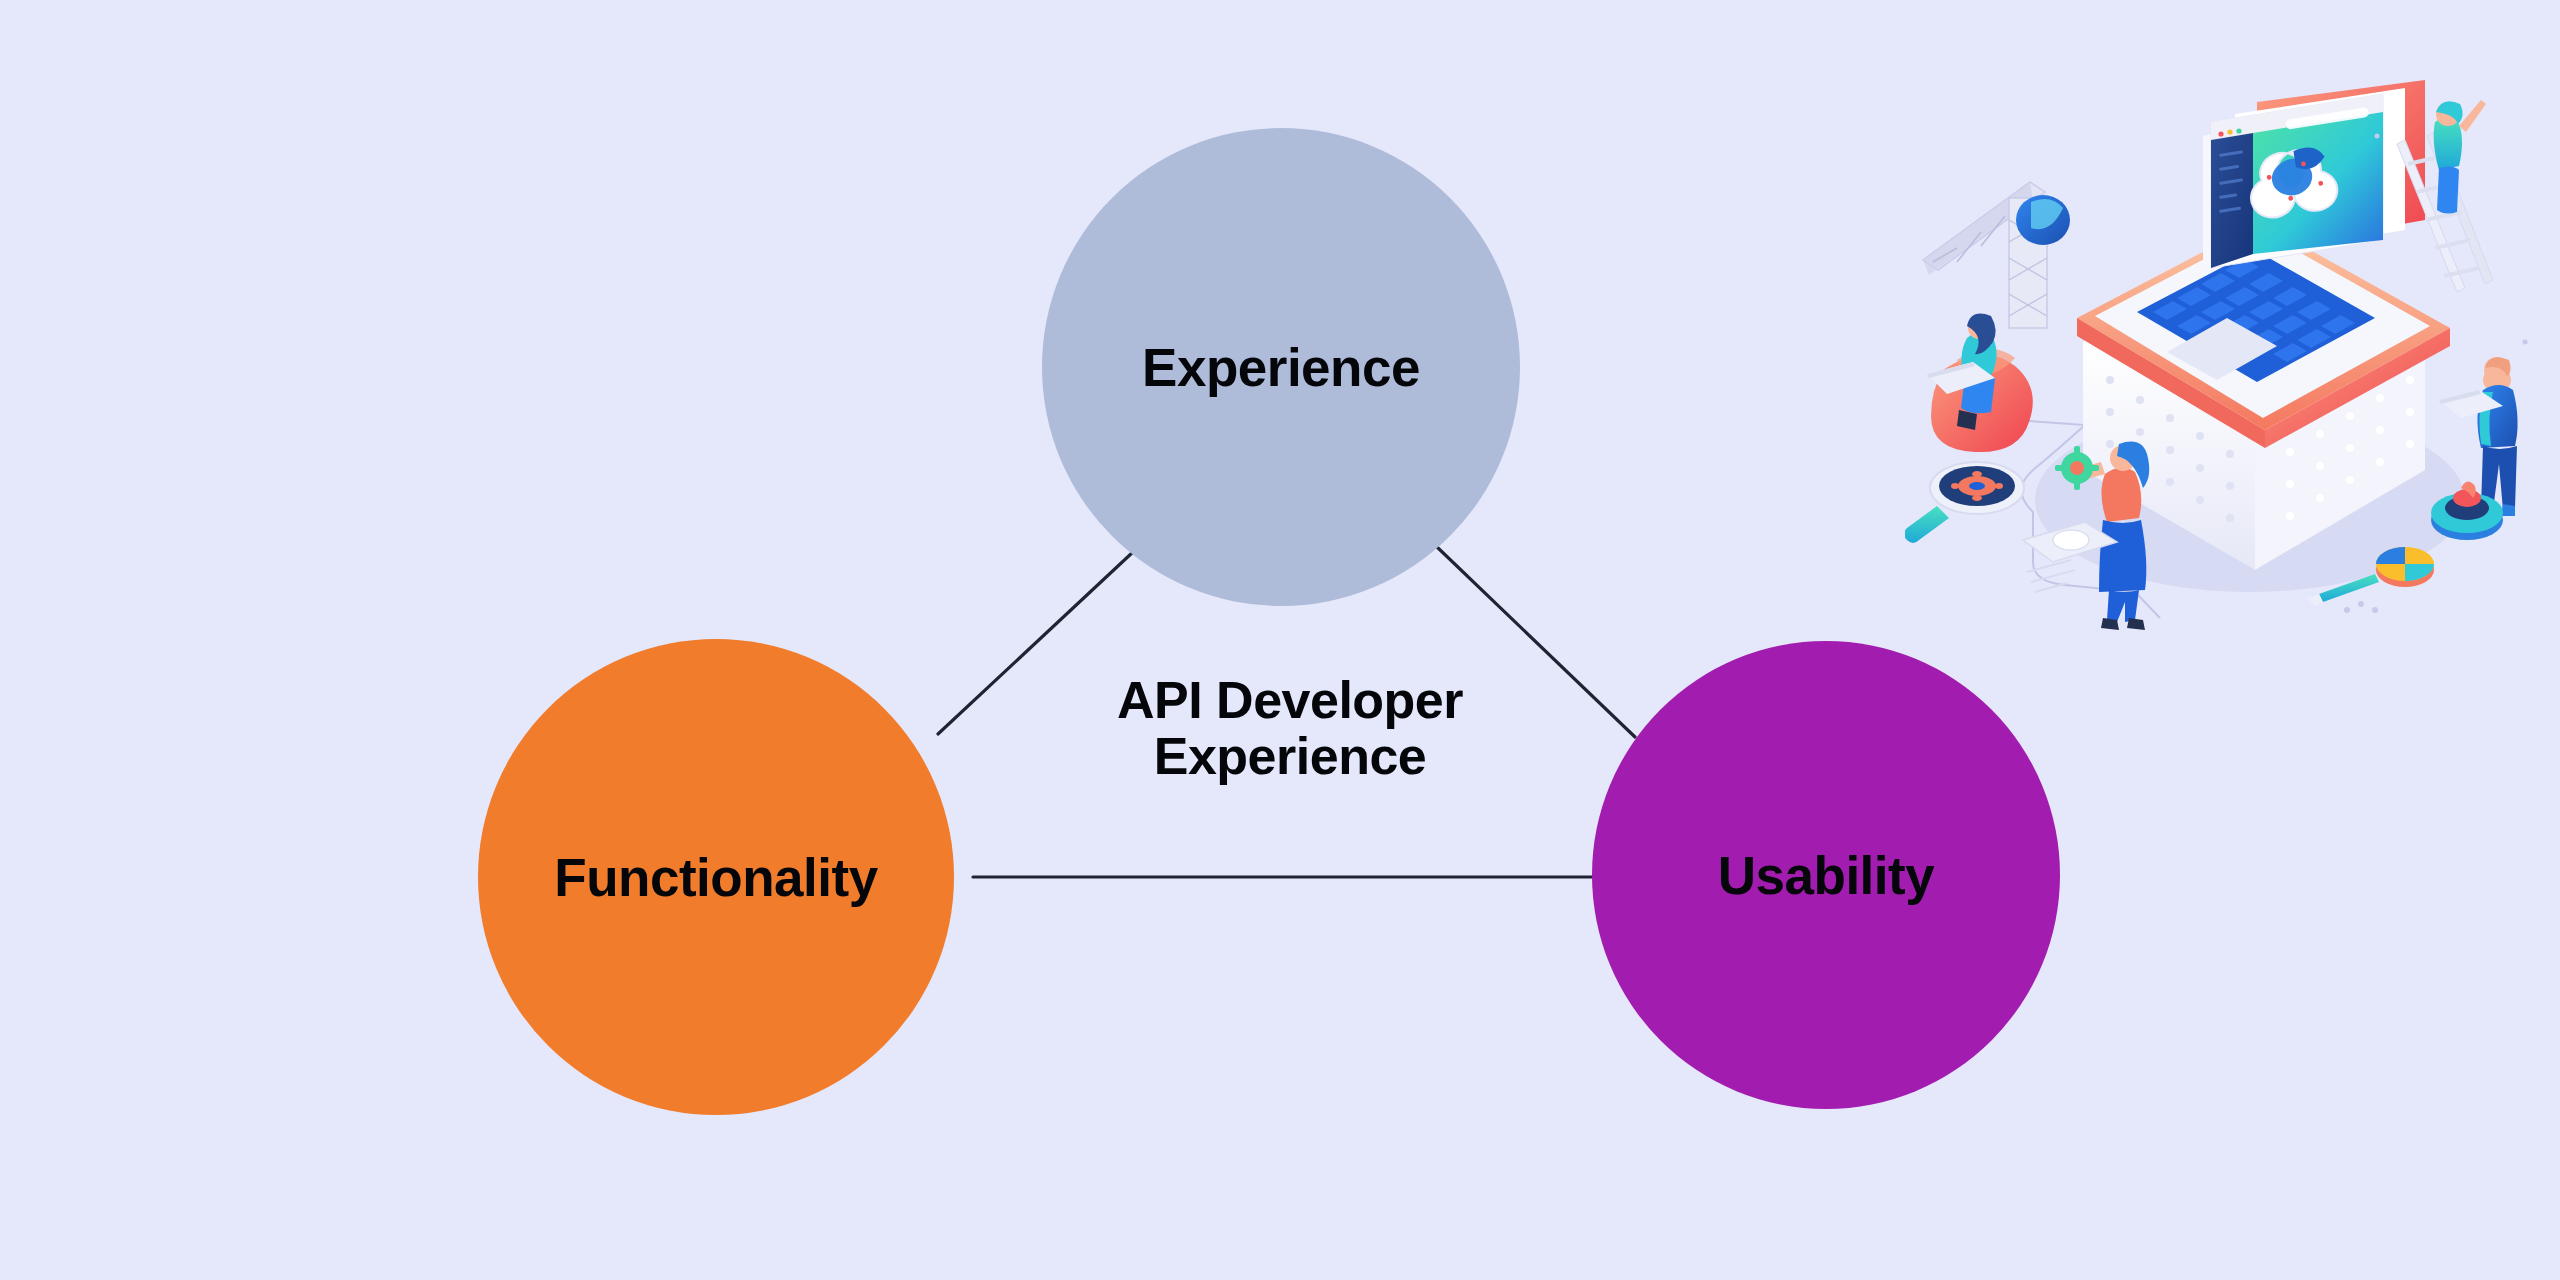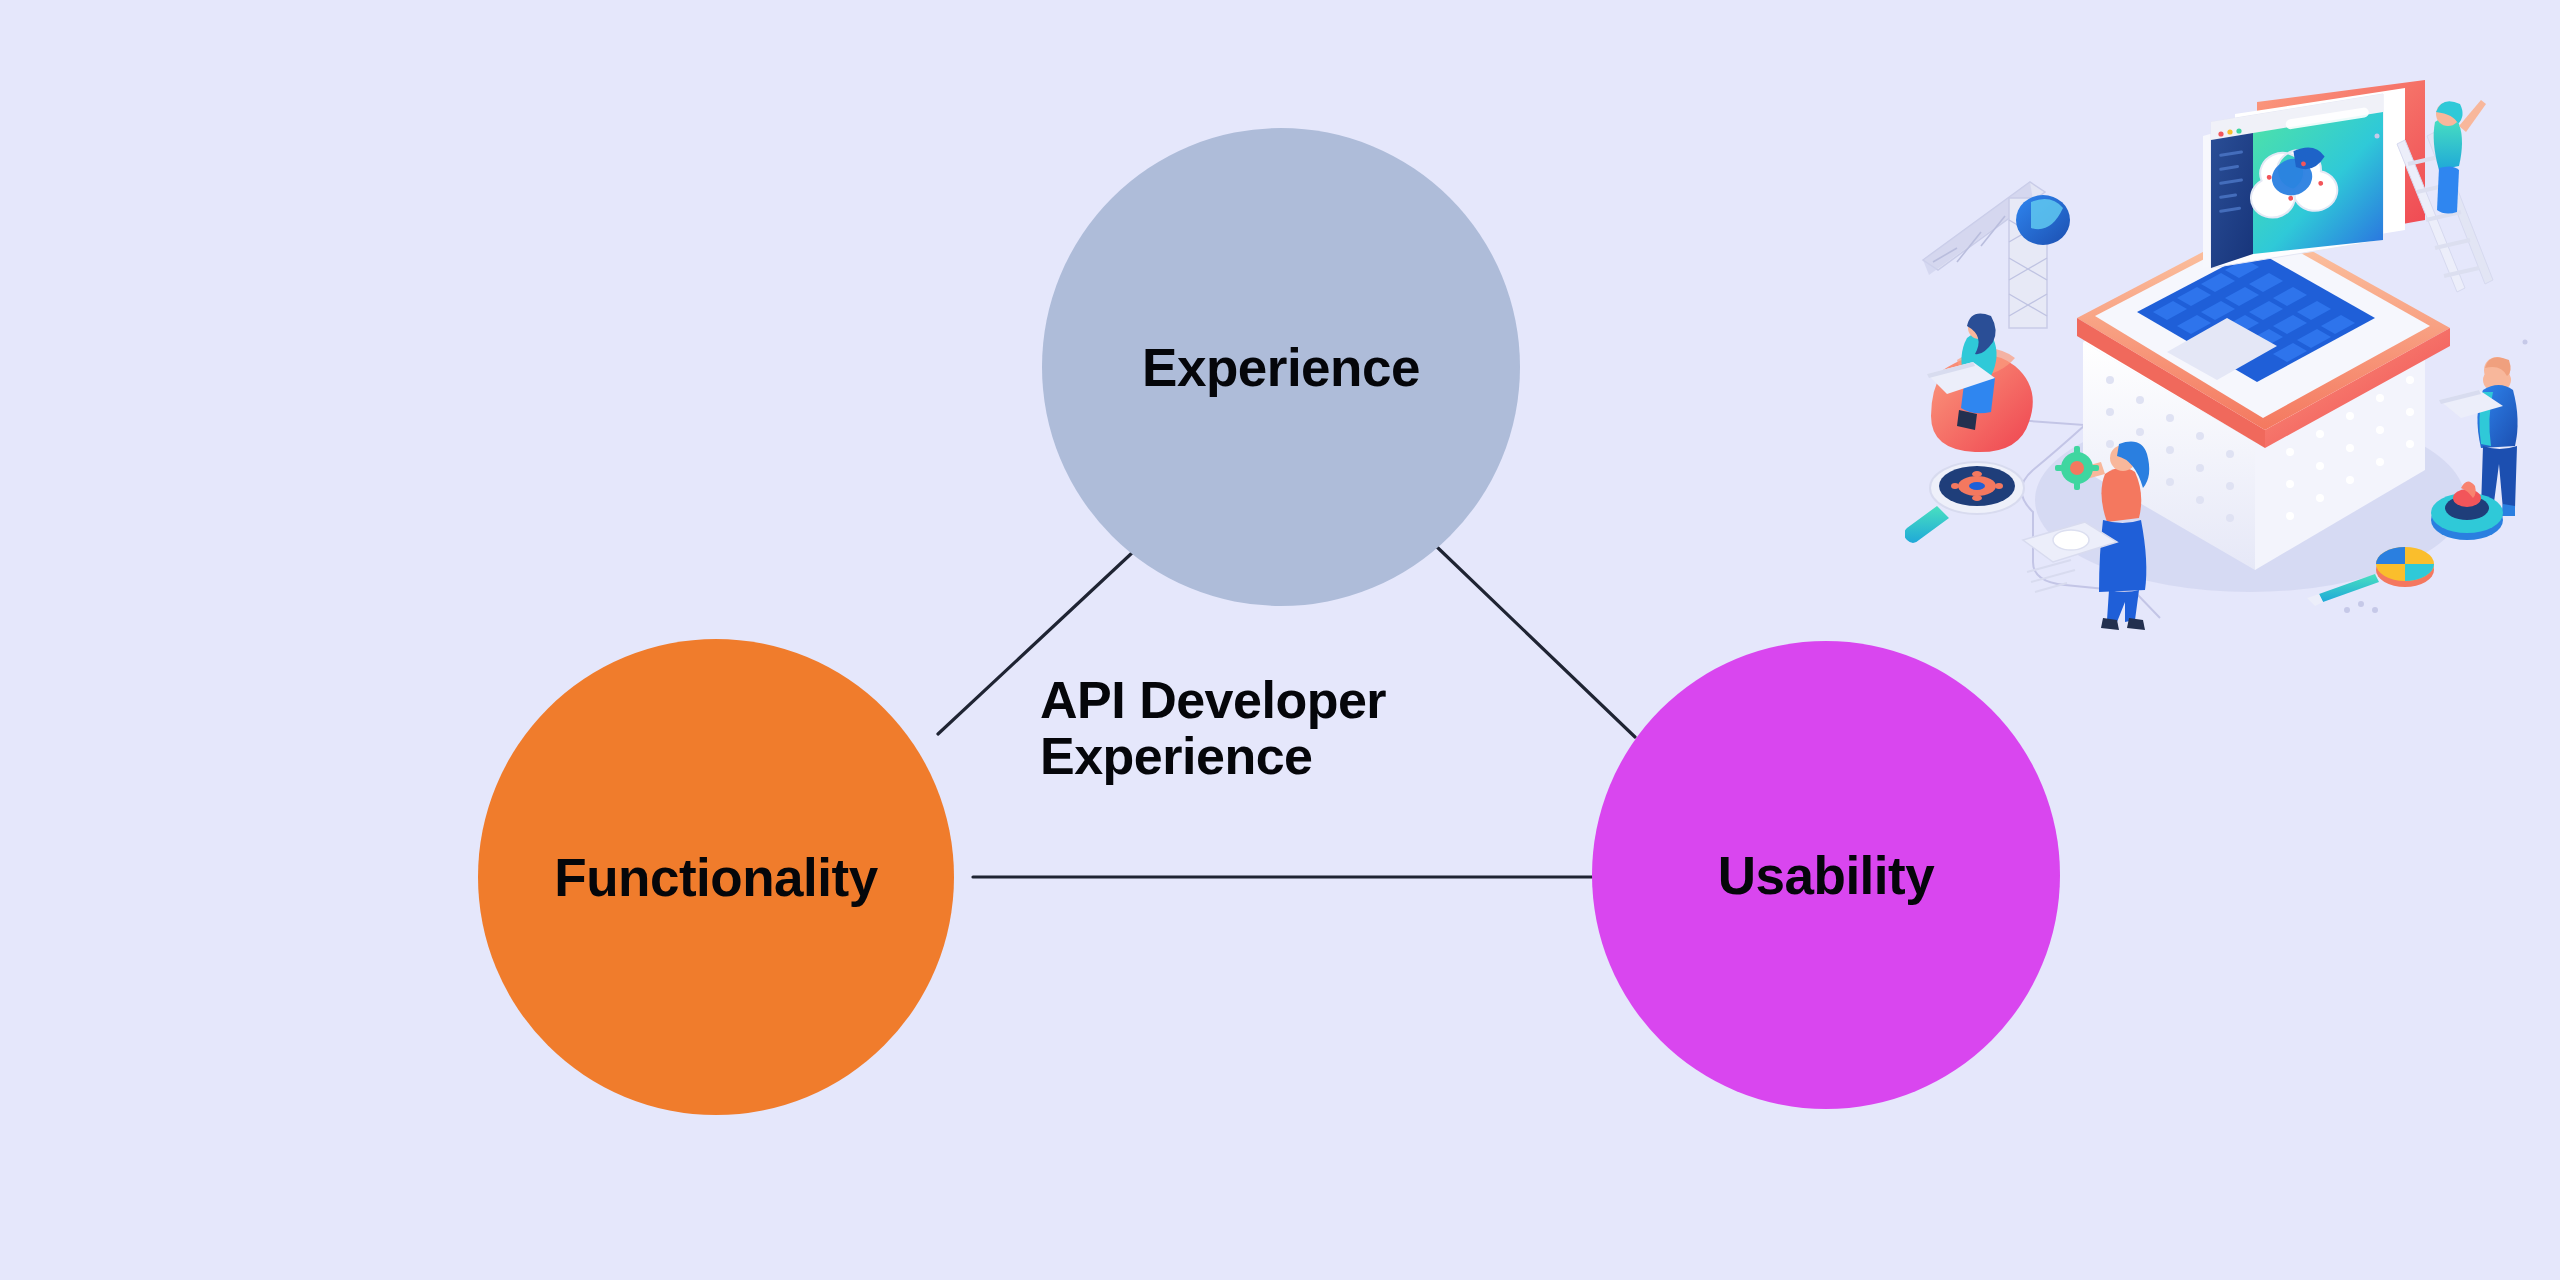--- a/index.html
+++ b/index.html
@@ -72,21 +72,21 @@
     background: #fabe2c;
   }
   #node-usability .node-label { font-size: 53px; }
 
   
   #center-caption {
     position: absolute;
     left: 1040px;
     top: 672px;
     width: 500px;
-    text-align: left;
+    text-align: center;
     font-size: 52px;
     font-weight: bold;
     line-height: 1.08;
     color: #05060a;
     letter-spacing: -0.5px;
     white-space: pre-line;
   }
 
   
   #illustration {
@@ -109,21 +109,21 @@
   </svg>
 
   <div class="node" id="node-experience" style="background: rgb(174, 188, 217);">
     <span class="node-label" style="color: rgb(5, 6, 10);">Experience</span>
   </div>
 
   <div class="node" id="node-functionality" style="background: rgb(240, 124, 44);">
     <span class="node-label" style="color: rgb(5, 6, 10);">Functionality</span>
   </div>
 
-  <div class="node" id="node-usability" style="background: #d946ef; justify-content: center;">
+  <div class="node" id="node-usability" style="background: #a21caf; justify-content: center;">
     <span class="node-label" style="color: rgb(5, 6, 10);">Usability</span>
   </div>
 
   <div id="center-caption" style="color: rgb(5, 6, 10);">API Developer
 Experience</div>
 
   <svg id="illustration" viewBox="0 0 655 560" xmlns="http://www.w3.org/2000/svg">
     <defs>
       <linearGradient id="gScreen" x1="0" y1="0" x2="1" y2="1">
         <stop offset="0%" stop-color="#4fe3a6"></stop>

